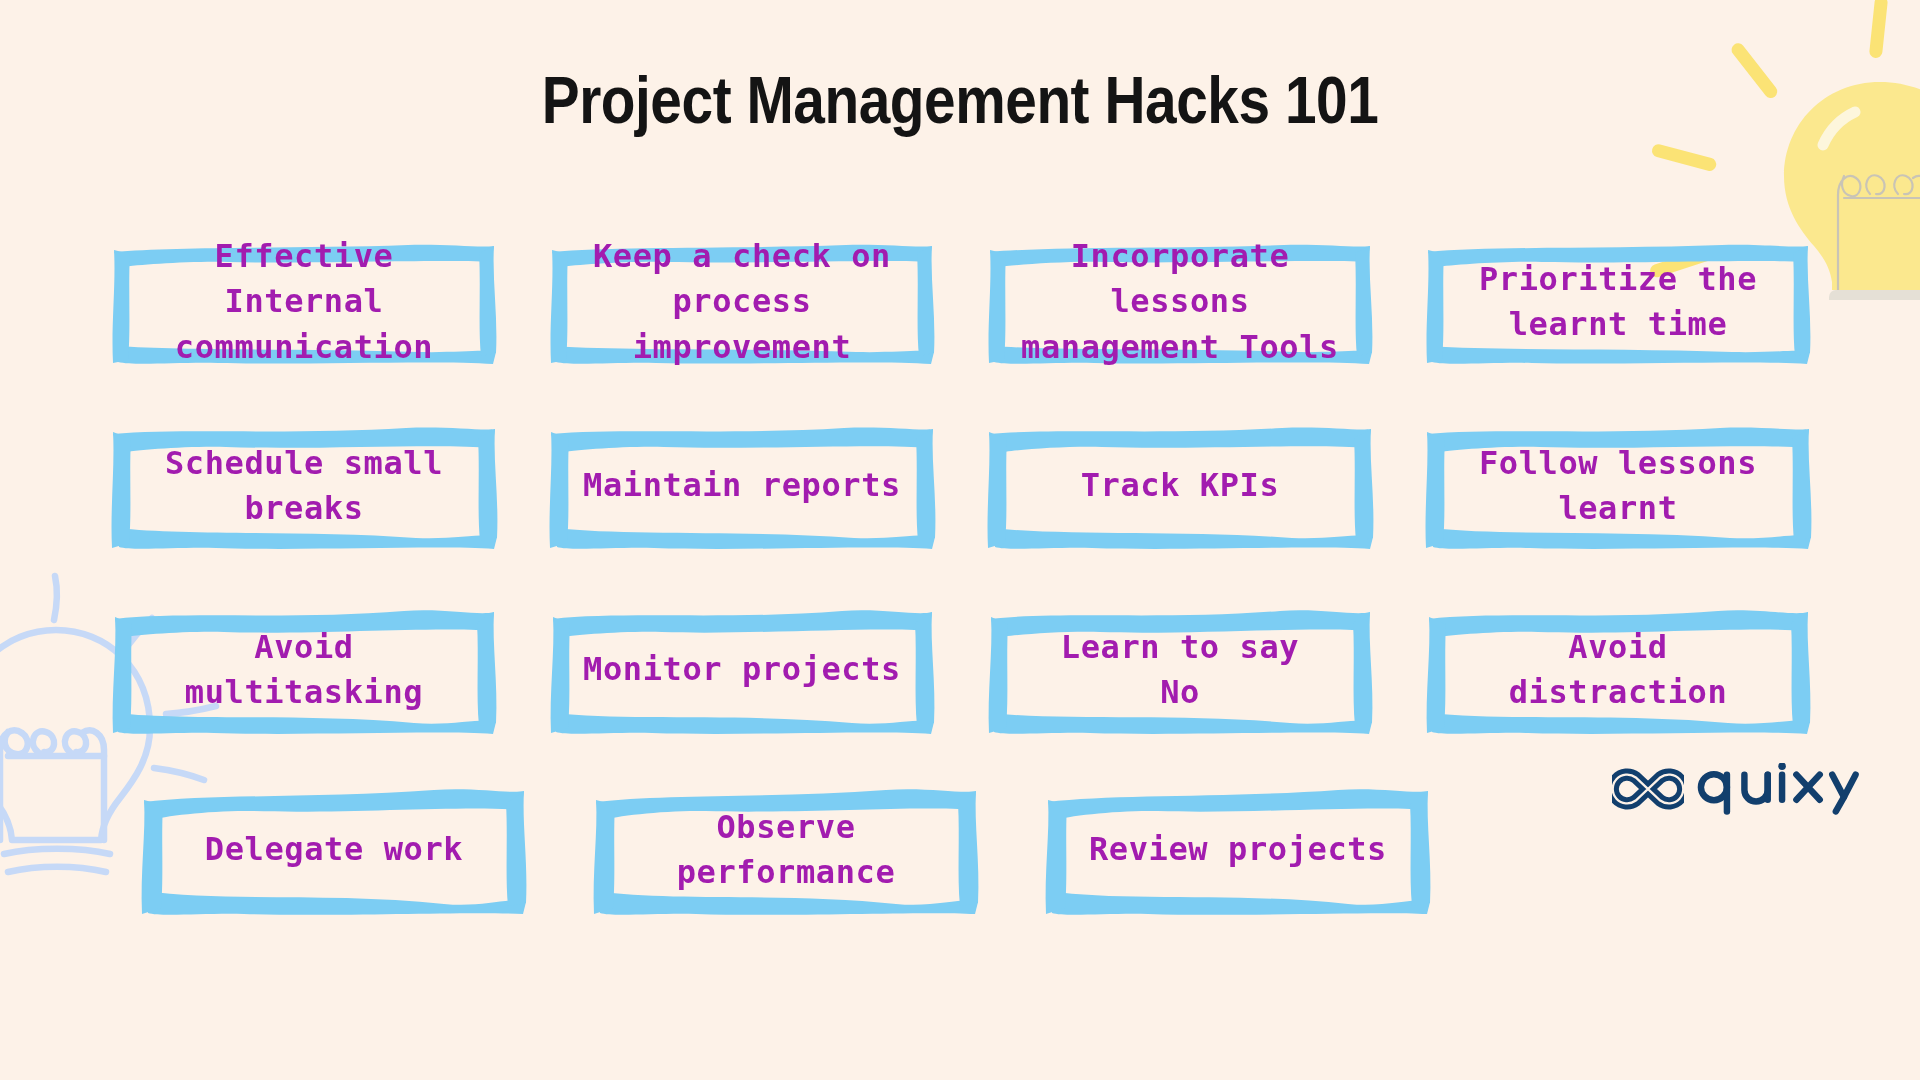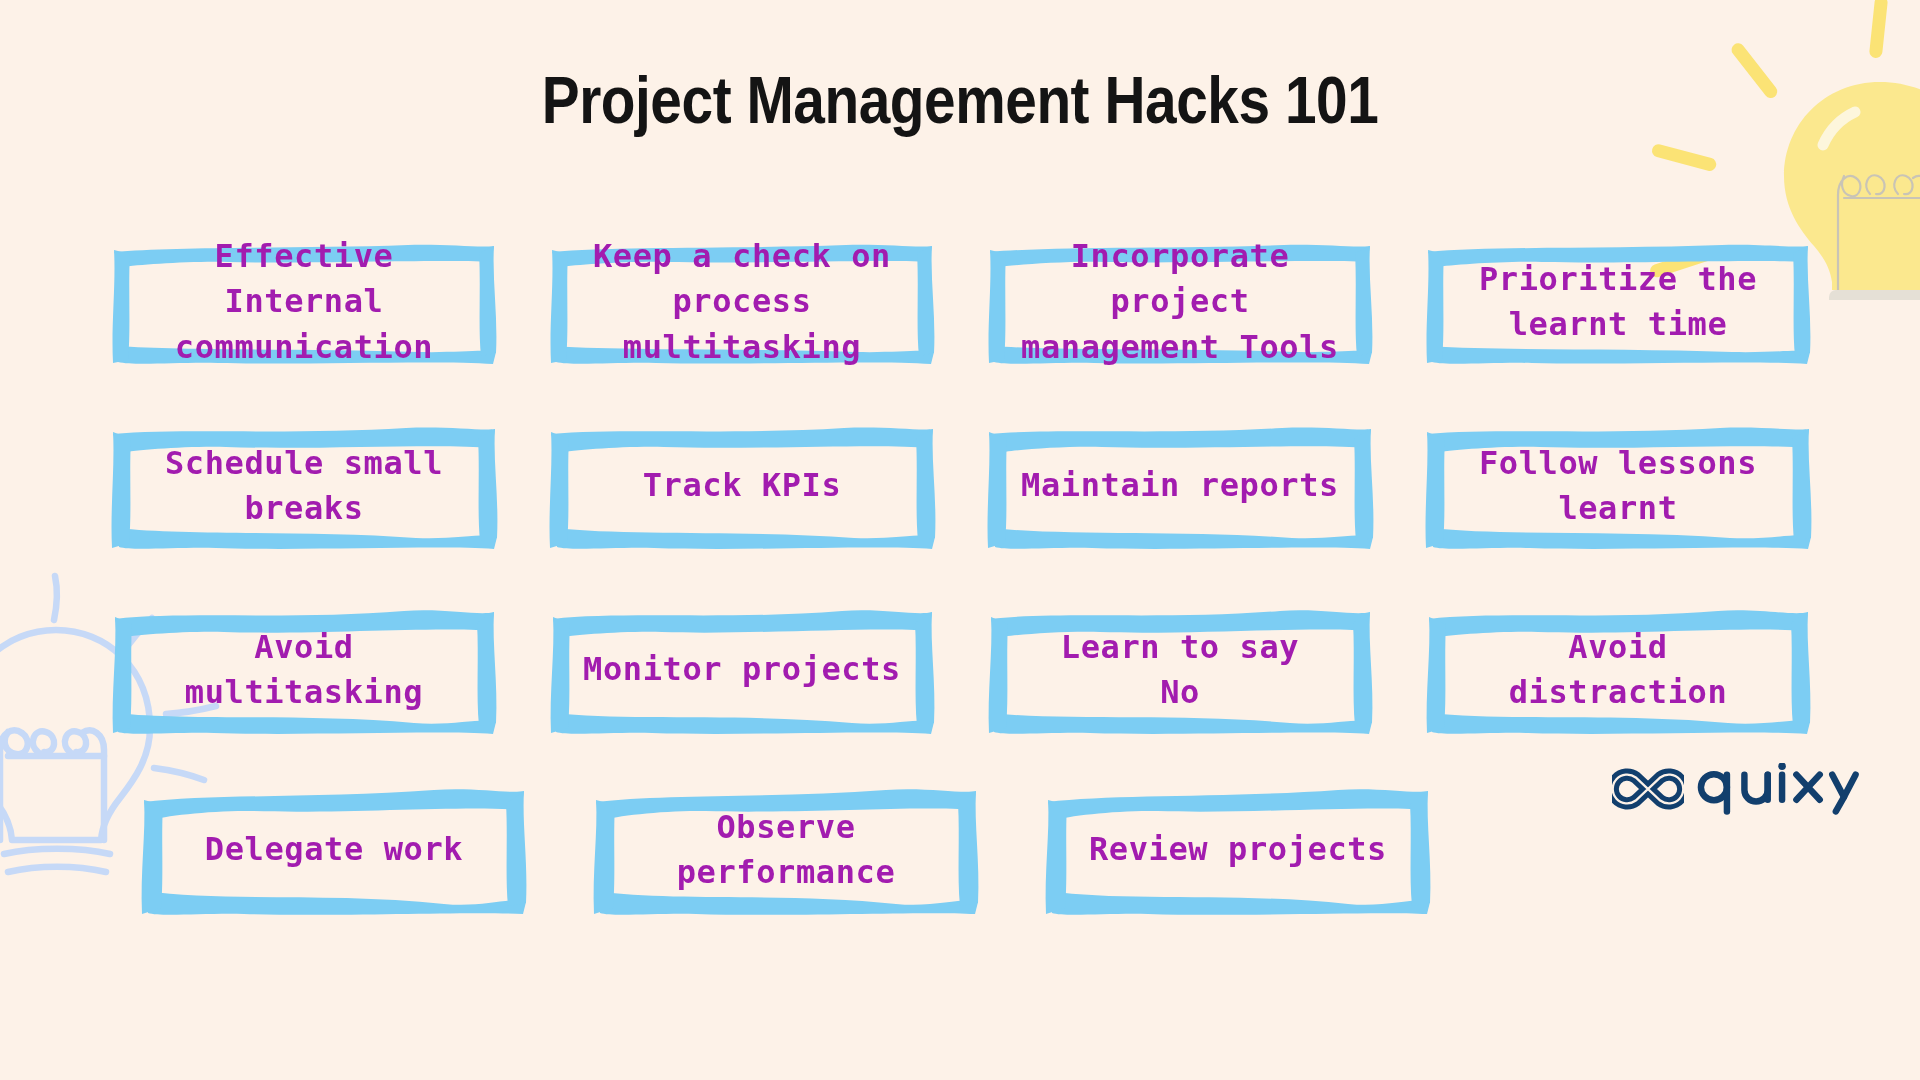--- a/index.html
+++ b/index.html
@@ -157,30 +157,30 @@
 communication</div>
       </div>
       <div class="hack-card">
         <svg class="frame" viewBox="0 0 392 132" preserveAspectRatio="none">
           <path d="M6,16 C70,10 190,13 300,9 C340,8 372,12 386,10 L383,26 C330,23 210,28 120,26 C80,25 30,29 14,31 Z" fill="#7CCDF3"></path>
           <path d="M8,110 C80,115 200,112 310,116 C350,117 376,113 388,116 L385,128 C330,124 200,129 110,127 C70,126 26,130 10,126 Z" fill="#7CCDF3"></path>
           <path d="M6,14 L22,18 C20,50 23,94 20,124 L5,127 C3,90 8,48 6,14 Z" fill="#7CCDF3"></path>
           <path d="M386,10 L371,17 C373,50 370,92 373,120 L388,117 C390,80 384,44 386,10 Z" fill="#7CCDF3"></path>
         </svg>
         <div class="label">Keep a check on
-process multitasking</div>
+process improvement</div>
       </div>
       <div class="hack-card">
         <svg class="frame" viewBox="0 0 392 132" preserveAspectRatio="none">
           <path d="M6,16 C70,10 190,13 300,9 C340,8 372,12 386,10 L383,26 C330,23 210,28 120,26 C80,25 30,29 14,31 Z" fill="#7CCDF3"></path>
           <path d="M8,110 C80,115 200,112 310,116 C350,117 376,113 388,116 L385,128 C330,124 200,129 110,127 C70,126 26,130 10,126 Z" fill="#7CCDF3"></path>
           <path d="M6,14 L22,18 C20,50 23,94 20,124 L5,127 C3,90 8,48 6,14 Z" fill="#7CCDF3"></path>
           <path d="M386,10 L371,17 C373,50 370,92 373,120 L388,117 C390,80 384,44 386,10 Z" fill="#7CCDF3"></path>
         </svg>
-        <div class="label">Incorporate project
+        <div class="label">Incorporate lessons
 management Tools</div>
       </div>
       <div class="hack-card">
         <svg class="frame" viewBox="0 0 392 132" preserveAspectRatio="none">
           <path d="M6,16 C70,10 190,13 300,9 C340,8 372,12 386,10 L383,26 C330,23 210,28 120,26 C80,25 30,29 14,31 Z" fill="#7CCDF3"></path>
           <path d="M8,110 C80,115 200,112 310,116 C350,117 376,113 388,116 L385,128 C330,124 200,129 110,127 C70,126 26,130 10,126 Z" fill="#7CCDF3"></path>
           <path d="M6,14 L22,18 C20,50 23,94 20,124 L5,127 C3,90 8,48 6,14 Z" fill="#7CCDF3"></path>
           <path d="M386,10 L371,17 C373,50 370,92 373,120 L388,117 C390,80 384,44 386,10 Z" fill="#7CCDF3"></path>
         </svg>
         <div class="label">Prioritize the
@@ -199,30 +199,30 @@
         <div class="label">Schedule small
 breaks</div>
       </div>
       <div class="hack-card">
         <svg class="frame" viewBox="0 0 392 132" preserveAspectRatio="none">
           <path d="M5,14 C72,8 188,15 298,8 C338,6 374,11 387,9 L384,28 C332,23 208,30 118,27 C78,26 28,30 13,33 Z" fill="#7CCDF3"></path>
           <path d="M9,108 C82,116 198,110 308,118 C348,120 378,112 389,117 L386,129 C332,125 198,131 108,128 C68,127 24,131 11,127 Z" fill="#7CCDF3"></path>
           <path d="M5,12 L23,19 C21,52 24,92 21,123 L4,128 C2,88 7,46 5,12 Z" fill="#7CCDF3"></path>
           <path d="M387,9 L370,18 C372,52 369,90 372,121 L389,118 C391,78 385,42 387,9 Z" fill="#7CCDF3"></path>
         </svg>
-        <div class="label">Track KPIs</div>
+        <div class="label">Maintain reports</div>
       </div>
       <div class="hack-card">
         <svg class="frame" viewBox="0 0 392 132" preserveAspectRatio="none">
           <path d="M5,14 C72,8 188,15 298,8 C338,6 374,11 387,9 L384,28 C332,23 208,30 118,27 C78,26 28,30 13,33 Z" fill="#7CCDF3"></path>
           <path d="M9,108 C82,116 198,110 308,118 C348,120 378,112 389,117 L386,129 C332,125 198,131 108,128 C68,127 24,131 11,127 Z" fill="#7CCDF3"></path>
           <path d="M5,12 L23,19 C21,52 24,92 21,123 L4,128 C2,88 7,46 5,12 Z" fill="#7CCDF3"></path>
           <path d="M387,9 L370,18 C372,52 369,90 372,121 L389,118 C391,78 385,42 387,9 Z" fill="#7CCDF3"></path>
         </svg>
-        <div class="label">Maintain reports</div>
+        <div class="label">Track KPIs</div>
       </div>
       <div class="hack-card">
         <svg class="frame" viewBox="0 0 392 132" preserveAspectRatio="none">
           <path d="M5,14 C72,8 188,15 298,8 C338,6 374,11 387,9 L384,28 C332,23 208,30 118,27 C78,26 28,30 13,33 Z" fill="#7CCDF3"></path>
           <path d="M9,108 C82,116 198,110 308,118 C348,120 378,112 389,117 L386,129 C332,125 198,131 108,128 C68,127 24,131 11,127 Z" fill="#7CCDF3"></path>
           <path d="M5,12 L23,19 C21,52 24,92 21,123 L4,128 C2,88 7,46 5,12 Z" fill="#7CCDF3"></path>
           <path d="M387,9 L370,18 C372,52 369,90 372,121 L389,118 C391,78 385,42 387,9 Z" fill="#7CCDF3"></path>
         </svg>
         <div class="label">Follow lessons
 learnt</div>

